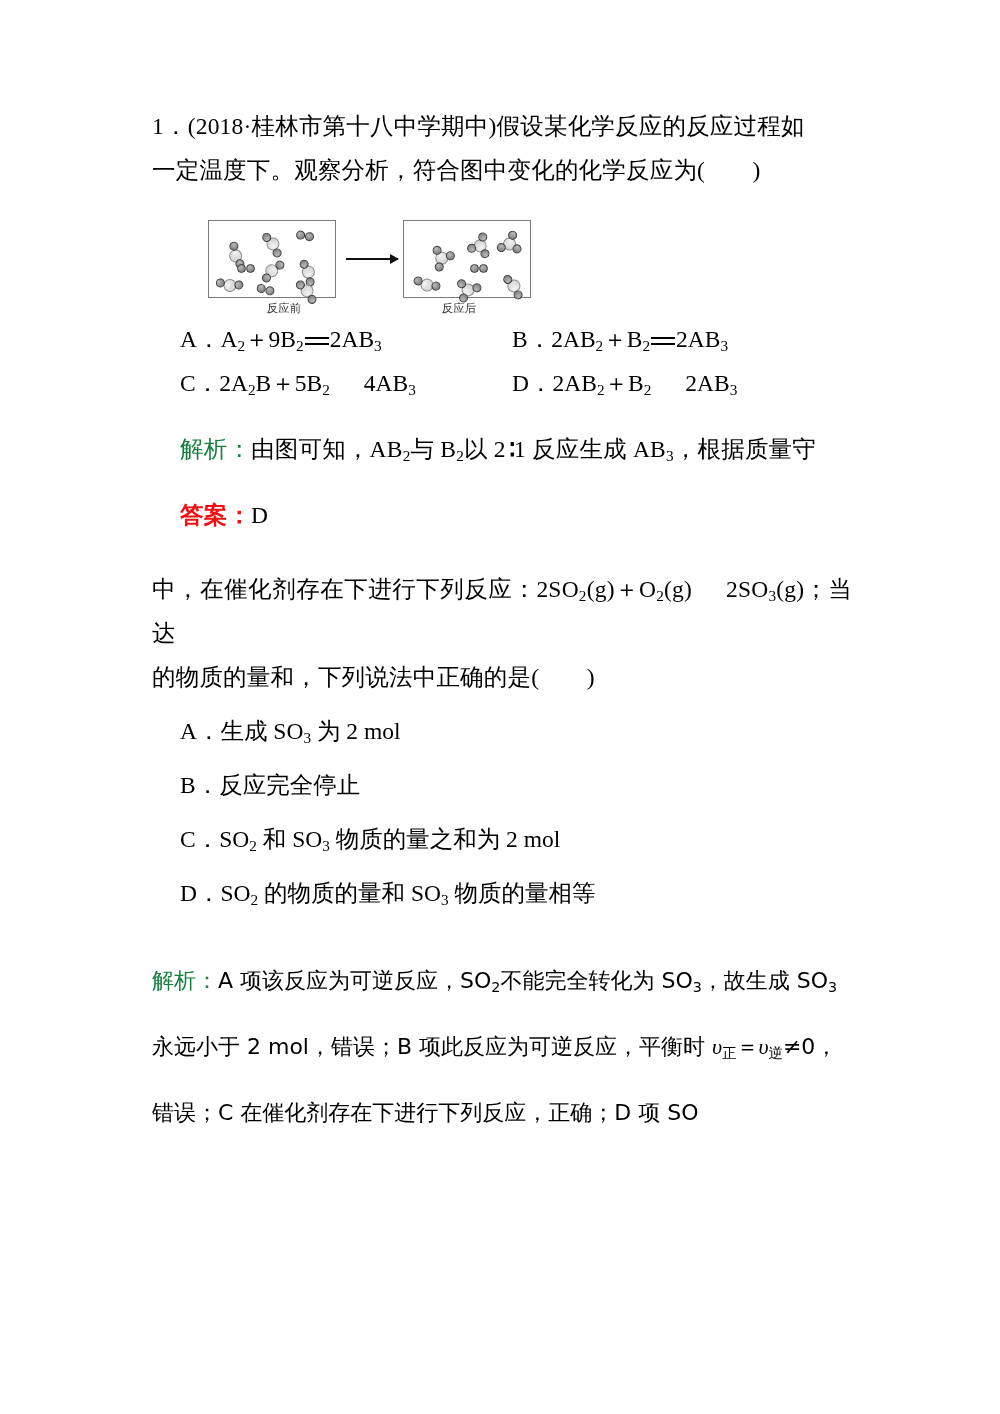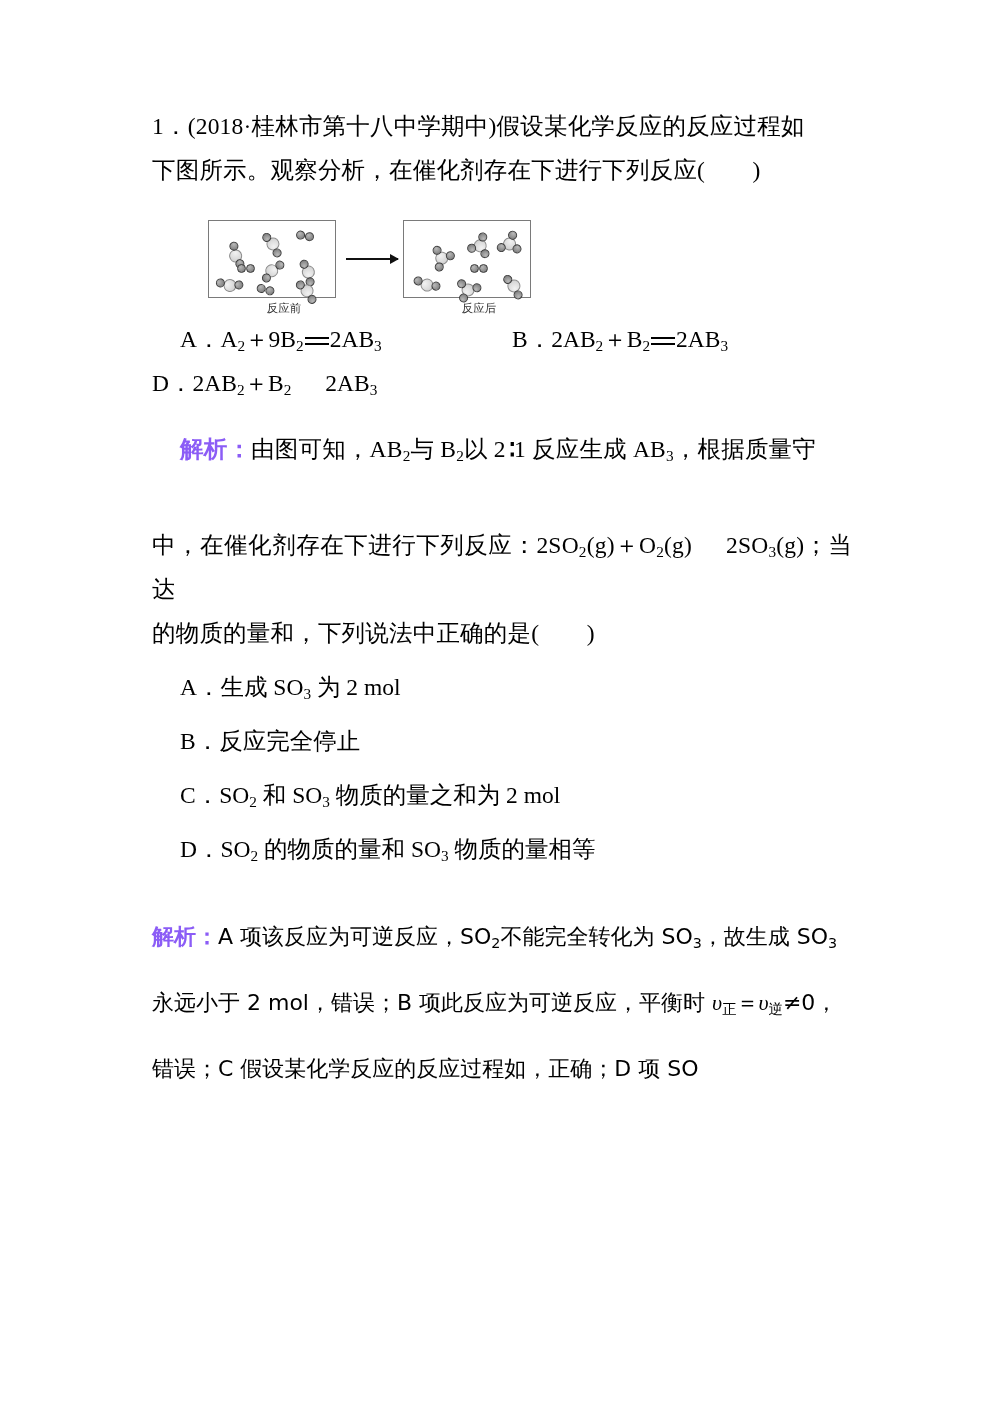--- a/index.html
+++ b/index.html
@@ -77,21 +77,21 @@
     position: absolute;
     left: 1px; right: 1px;
     height: 2px;
     background: #000;
   }
   .eqsign::before { top: 7px; }
   .eqsign::after  { top: 13px; }
 
   .revgap { display: inline-block; width: 34px; }
 
-  .label-blue { color: #8b5cf6; font-family: "DejaVu Sans", "Liberation Sans", sans-serif; font-weight: 700; }
+  .label-blue { color: #15803d; font-family: "DejaVu Sans", "Liberation Sans", sans-serif; font-weight: 400; }
   .label-red  { color: #ee1111; font-family: "DejaVu Sans", "Liberation Sans", sans-serif; font-weight: 700; }
 
   .hei {
     font-family: "DejaVu Sans", "Liberation Sans", sans-serif;
     font-size: 22px;
     line-height: 44px;
   }
   .ital { font-style: italic; font-family: "Liberation Serif","DejaVu Serif",serif; }
 
   
@@ -122,21 +122,21 @@
   .caption {
     position: absolute;
     top: 99px;
     width: 128px;
     text-align: center;
     font-size: 11.5px;
     color: #333;
     font-family: "DejaVu Sans", "Liberation Sans", sans-serif;
   }
   .caption.left  { left: 12px; }
-  .caption.right { left: 207px; }
+  .caption.right { left: 187px; }
 
   .arrow {
     position: absolute;
     left: 138px;
     top: 56px;
     width: 52px;
     height: 2px;
     background: #111;
   }
   .arrow::after {
@@ -168,21 +168,21 @@
 </style>
 </head>
 <body>
 
 <div class="page">
   <div class="content">
 
     <div>
 
       <p class="para q-line">1．(2018·桂林市第十八中学期中)假设某化学反应的反应过程如</p>
-      <p class="para q-line">下图所示。观察分析，在催化剂存在下进行下列反应(　　)</p>
+      <p class="para q-line">一定温度下。观察分析，符合图中变化的化学反应为(　　)</p>
 
       <div class="gap-s"></div>
 
       <div class="figure">
         <div class="fig-inner">
 
           <div class="beaker left" id="box-before">
               <div class="mol" style="left: 14px; top: 24px; width: 26px; height: 26px; transform: rotate(35deg);">
                 <div class="atomA" style="left: 5px; top: 5px;"></div>
                 <div class="atomB" style="left: 0px; top: 0px;"></div>
@@ -278,33 +278,39 @@
       <div class="opt-row">
         <div class="opt-col-left">
           <span>A．</span><span>A</span><sub>2</sub><span>＋</span><span>9B</span><sub>2</sub><span class="eqsign"></span><span>2AB</span><sub>3</sub>
         </div>
         <div class="opt-col-right">
           <span>B．</span><span>2AB</span><sub>2</sub><span>＋</span><span>B</span><sub>2</sub><span class="eqsign"></span><span>2AB</span><sub>3</sub>
         </div>
       </div>
 
       <div class="opt-row">
+        <div class="opt-col-left">
+          <span>C．</span><span>2A</span><sub>2</sub><span>B</span><span>＋</span><span>5B</span><sub>2</sub><span class="revgap"></span><span>4AB</span><sub>3</sub>
+        </div>
         <div class="opt-col-right">
           <span>D．</span><span>2AB</span><sub>2</sub><span>＋</span><span>B</span><sub>2</sub><span class="revgap"></span><span>2AB</span><sub>3</sub>
         </div>
       </div>
 
       <div class="gap-m"></div>
 
       <p class="para" style="padding-left:28px">
         <span class="label-blue">解析：</span><span>由图可知，AB</span><sub>2</sub><span>与 B</span><sub>2</sub><span>以 2∶1 反应生成 AB</span><sub>3</sub><span>，根据质量守</span>
       </p>
 
       <div class="gap-m"></div>
 
+      <p class="para" style="padding-left:28px">
+        <span class="label-red">答案：</span><span>D</span>
+      </p>
     </div>
 
     <div class="gap-l"></div>
 
     <div>
 
       <p class="para">
         <span>中，在催化剂存在下进行下列反应：2SO</span><sub>2</sub><span>(g)＋O</span><sub>2</sub><span>(g)</span><span class="revgap"></span><span>2SO</span><sub>3</sub><span>(g)；当达</span>
       </p>
       <p class="para">的物质的量和，下列说法中正确的是(　　)</p>
@@ -334,18 +340,18 @@
       </p>
 
       <div class="gap-m"></div>
 
       <p class="hei">
         <span class="label-blue">解析：</span><span>A 项该反应为可逆反应，SO</span><sub>2</sub><span>不能完全转化为 SO</span><sub>3</sub><span>，故生成 SO</span><sub>3</sub>
       </p>
       <p class="hei">
         <span>永远小于 2 mol，错误；B 项此反应为可逆反应，平衡时 </span><span class="ital">υ</span><sub>正</sub><span>＝</span><span class="ital">υ</span><sub>逆</sub><span>≠0，</span>
       </p>
-      <p class="hei">错误；C 假设某化学反应的反应过程如，正确；D 项 SO</p>
+      <p class="hei">错误；C 在催化剂存在下进行下列反应，正确；D 项 SO</p>
 
     </div>
 
   </div>
 </div>
 
 </body></html>

